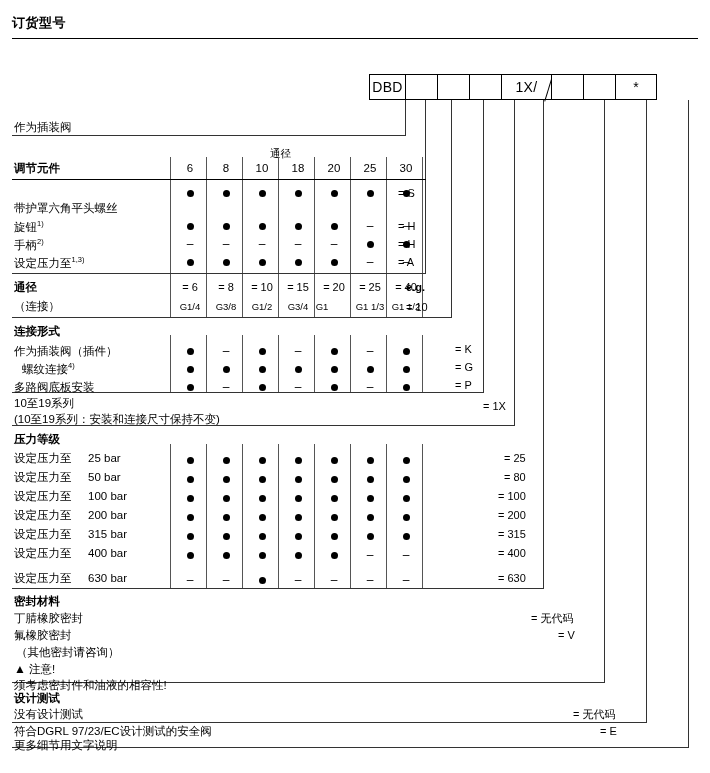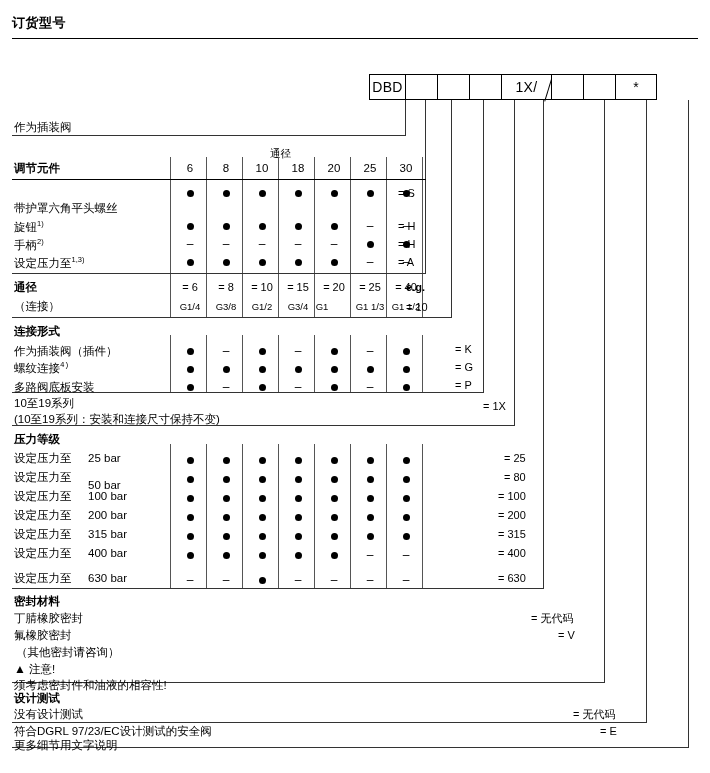--- a/index.html
+++ b/index.html
@@ -294,21 +294,21 @@
 <div class="thread" style="left:388px; top:302px;">G1 1/2</div>
 
 <div class="code-right" style="left:406px; top:282px; font-weight:bold;">e.g.</div>
 <div class="code-right" style="left:406px; top:302px;">= 10</div>
 
 <div class="lbl bold" style="left:14px; top:326px;">连接形式</div>
 
 <div class="lbl" style="left:14px; top:344px;">
   <span>作为插装阀（插件）</span><span class="sup"></span>
 </div>
-<div class="lbl" style="left:14px; top:362px;font-family:Liberation Mono, monospace;">
+<div class="lbl" style="left:22px; top:362px;">
   <span>螺纹连接</span><span class="sup">4)</span>
 </div>
 <div class="lbl" style="left:14px; top:380px;">
   <span>多路阀底板安装</span><span class="sup"></span>
 </div>
 
 <div class="vline" style="left:170px; top:335px; height:57px;"></div>
 <div class="vline" style="left:206px; top:335px; height:57px;"></div>
 <div class="vline" style="left:242px; top:335px; height:57px;"></div>
 <div class="vline" style="left:278px; top:335px; height:57px;"></div>
@@ -347,21 +347,21 @@
 
 <div class="lbl" style="left:14px; top:398px;">10至19系列</div>
 <div class="lbl" style="left:14px; top:414px;">(10至19系列：安装和连接尺寸保持不变)</div>
 <div class="code-right" style="left:483px; top:401px;">= 1X</div>
 
 <div class="lbl bold" style="left:14px; top:434px;">压力等级</div>
 
 <div class="lbl" style="left:14px; top:453px;">设定压力至</div>
 <div class="lbl" style="left:88px; top:453px;">25 bar</div>
 <div class="lbl" style="left:14px; top:472px;">设定压力至</div>
-<div class="lbl" style="left:88px; top:472px;margin-top:8px;">50 bar</div>
+<div class="lbl" style="left:88px; top:472px;">50 bar</div>
 <div class="lbl" style="left:14px; top:491px;">设定压力至</div>
 <div class="lbl" style="left:88px; top:491px;">100 bar</div>
 <div class="lbl" style="left:14px; top:510px;">设定压力至</div>
 <div class="lbl" style="left:88px; top:510px;">200 bar</div>
 <div class="lbl" style="left:14px; top:529px;">设定压力至</div>
 <div class="lbl" style="left:88px; top:529px;">315 bar</div>
 <div class="lbl" style="left:14px; top:548px;">设定压力至</div>
 <div class="lbl" style="left:88px; top:548px;">400 bar</div>
 <div class="lbl" style="left:14px; top:573px;">设定压力至</div>
 <div class="lbl" style="left:88px; top:573px;">630 bar</div>

